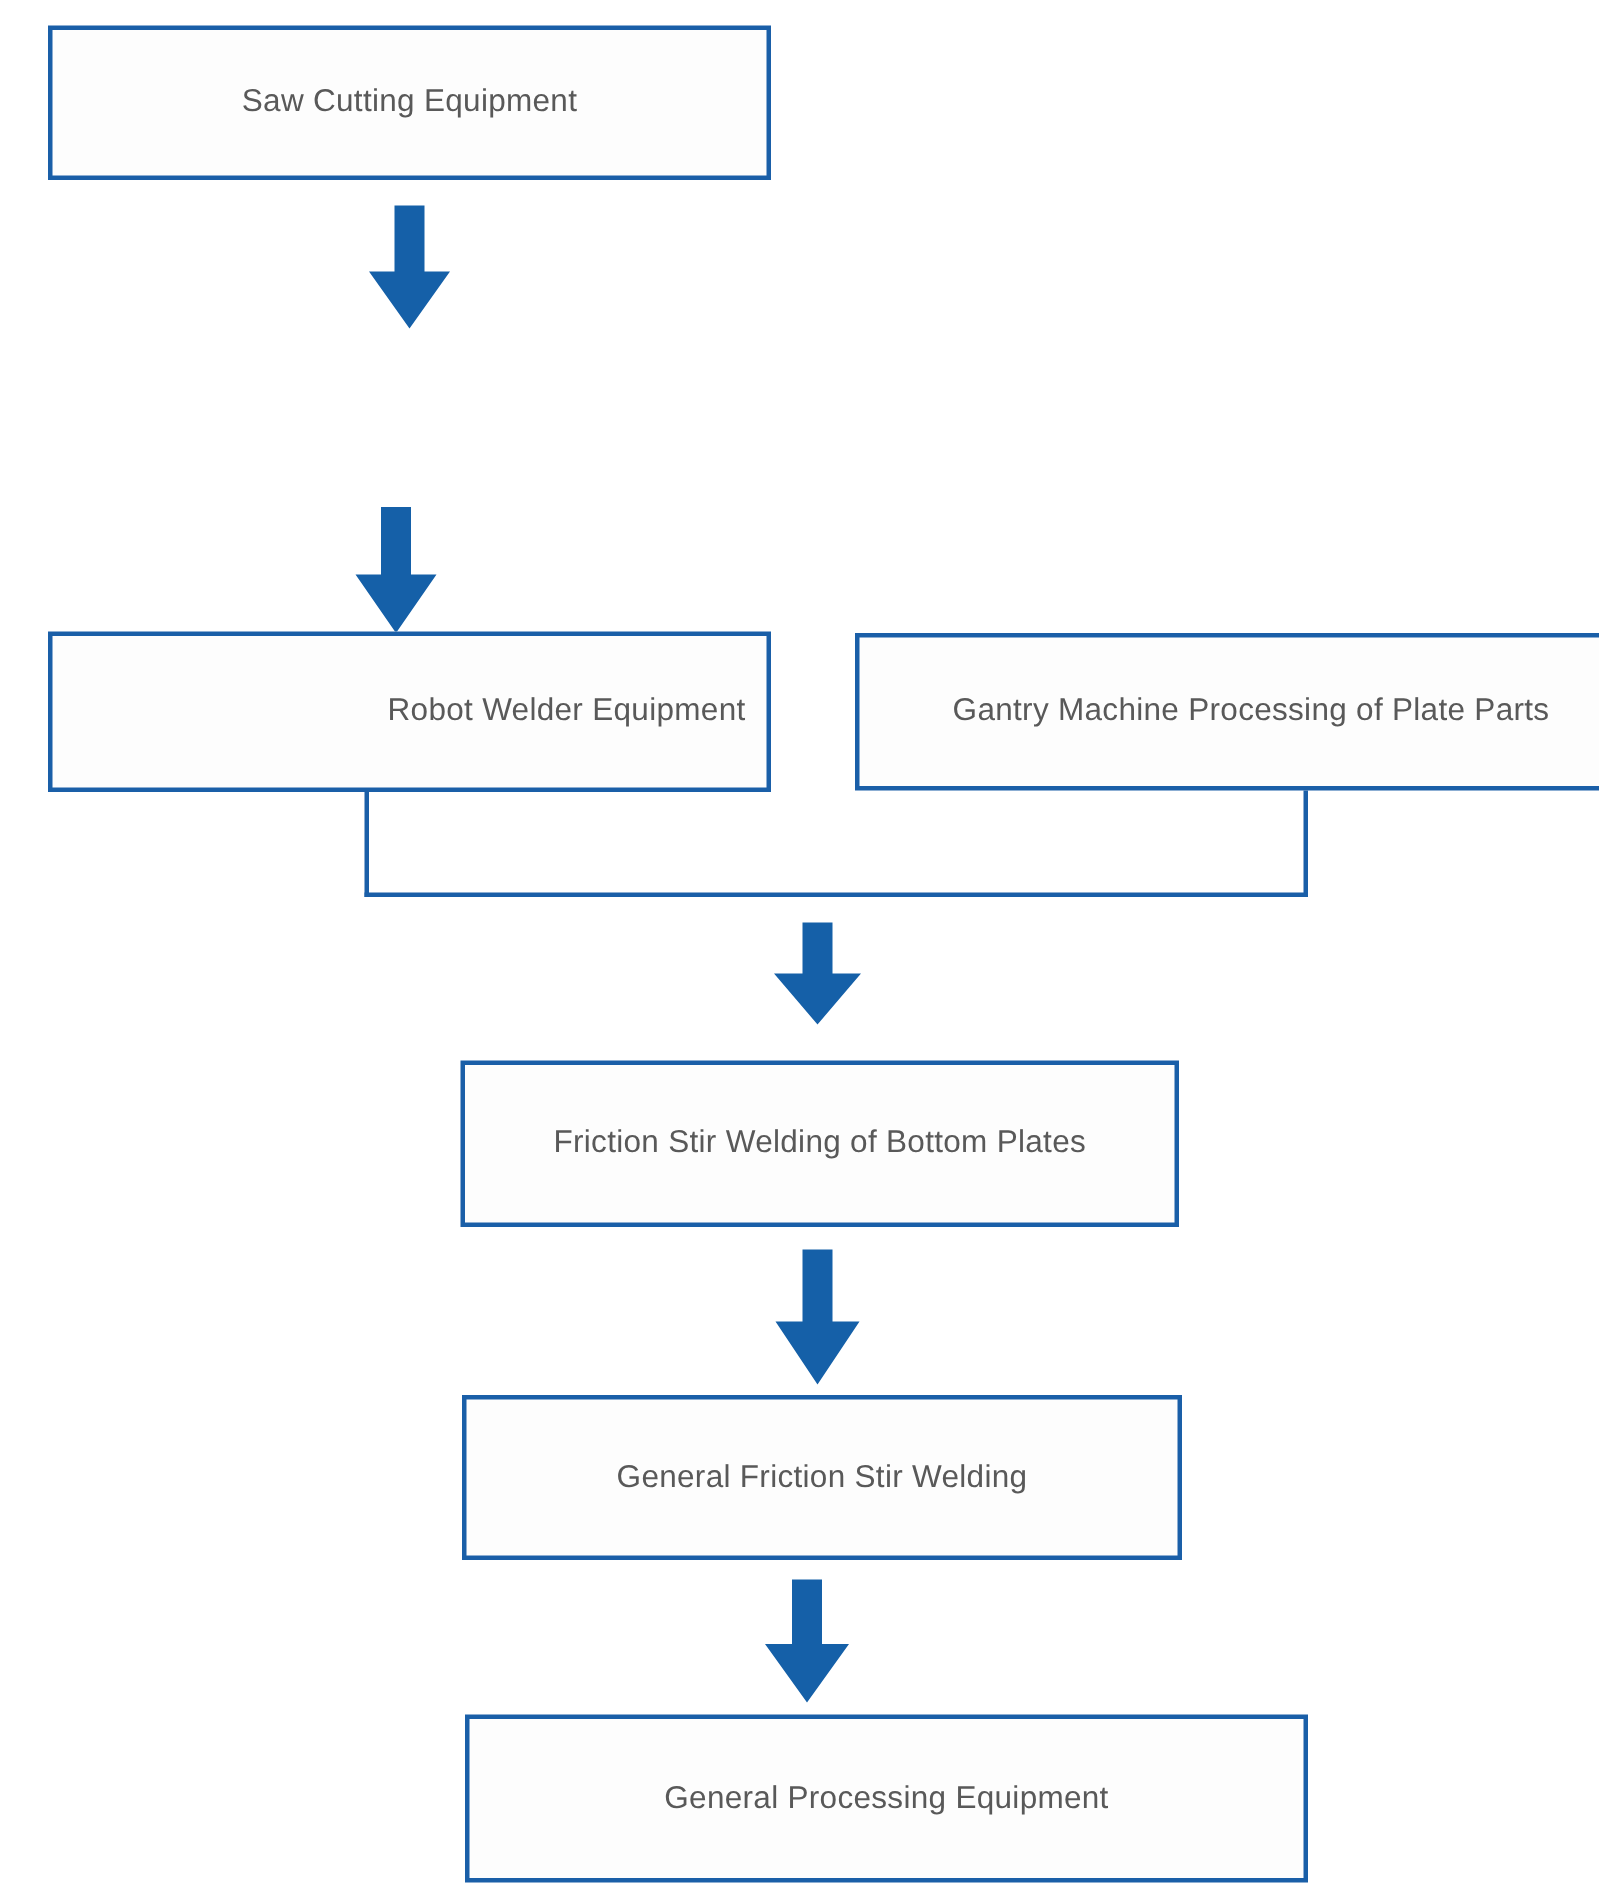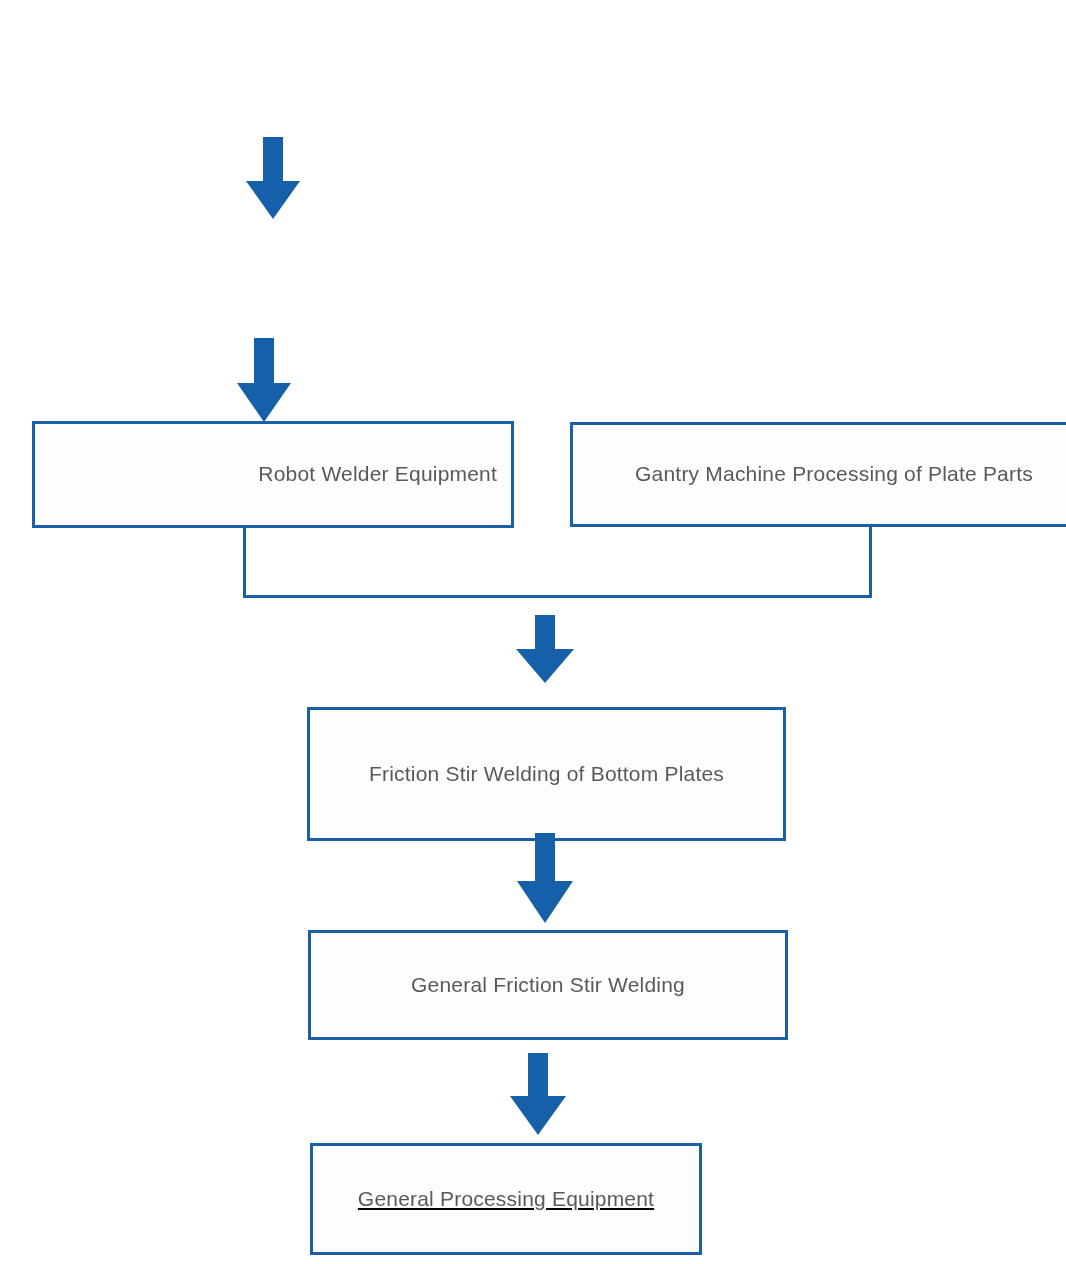--- a/index.html
+++ b/index.html
@@ -47,20 +47,23 @@
     background: #1A5FA8;
   }
   .connector.v { width: 3px; }
   .connector.h { height: 3px; }
 </style>
 </head>
 <body>
 
 <div id="canvas">
 
+  <div class="node" style="left:32px; top:17px; width:482px; height:103px;">
+    <span class="node-label">Saw Cutting Equipment</span>
+  </div>
 
   <svg class="arrow" style="left:246px; top:137px;" width="54" height="82" viewBox="0 0 54 82">
     <polygon points="17,0 37,0 37,44 54,44 27,82 0,44 17,44"></polygon>
   </svg>
 
 
   <svg class="arrow" style="left:237px; top:338px;" width="54" height="84" viewBox="0 0 54 84">
     <polygon points="17,0 37,0 37,45 54,45 27,84 0,45 17,45"></polygon>
   </svg>
 
@@ -75,33 +78,33 @@
   <div class="connector v" style="left:243px; top:528px; height:70px;"></div>
 
   <div class="connector v" style="left:869px; top:527px; height:71px;"></div>
 
   <div class="connector h" style="left:243px; top:595px; width:629px;"></div>
 
   <svg class="arrow" style="left:516px; top:615px;" width="58" height="68" viewBox="0 0 58 68">
     <polygon points="19,0 39,0 39,34 58,34 29,68 0,34 19,34"></polygon>
   </svg>
 
-  <div class="node" style="left:307px; top:707px; width:479px; height:134px;">
+  <div class="node" style="left:307px; top:707px; width:479px; height:111px;">
     <span class="node-label">Friction Stir Welding of Bottom Plates</span>
   </div>
 
   <svg class="arrow" style="left:517px; top:833px;" width="56" height="90" viewBox="0 0 56 90">
     <polygon points="18,0 38,0 38,48 56,48 28,90 0,48 18,48"></polygon>
   </svg>
 
   <div class="node" style="left:308px; top:930px; width:480px; height:110px;justify-content:center;">
     <span class="node-label">General Friction Stir Welding</span>
   </div>
 
   <svg class="arrow" style="left:510px; top:1053px;" width="56" height="82" viewBox="0 0 56 82">
     <polygon points="18,0 38,0 38,43 56,43 28,82 0,43 18,43"></polygon>
   </svg>
 
-  <div class="node" style="left:310px; top:1143px; width:392px; height:112px;text-decoration:underline;">
+  <div class="node" style="left:310px; top:1143px; width:562px; height:112px;">
     <span class="node-label">General Processing Equipment</span>
   </div>
 
 </div>
 
 </body></html>

